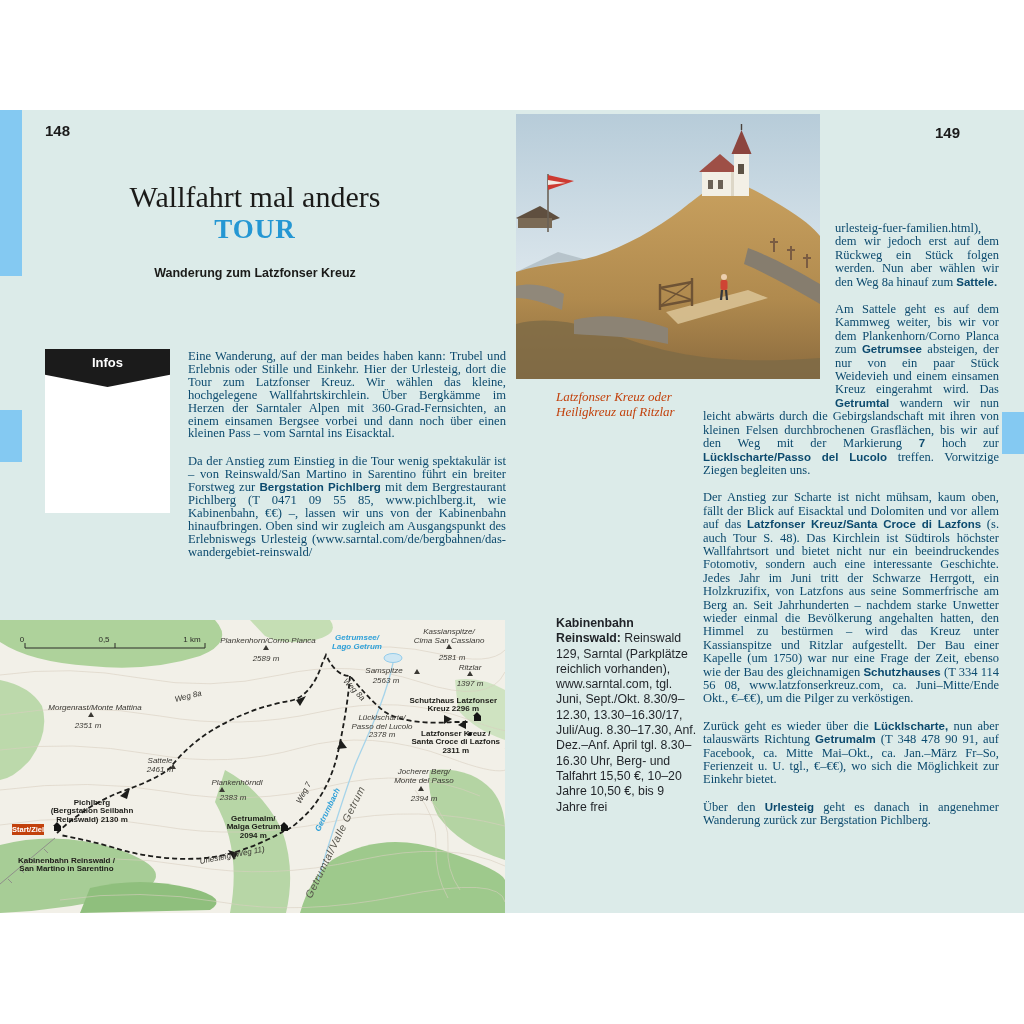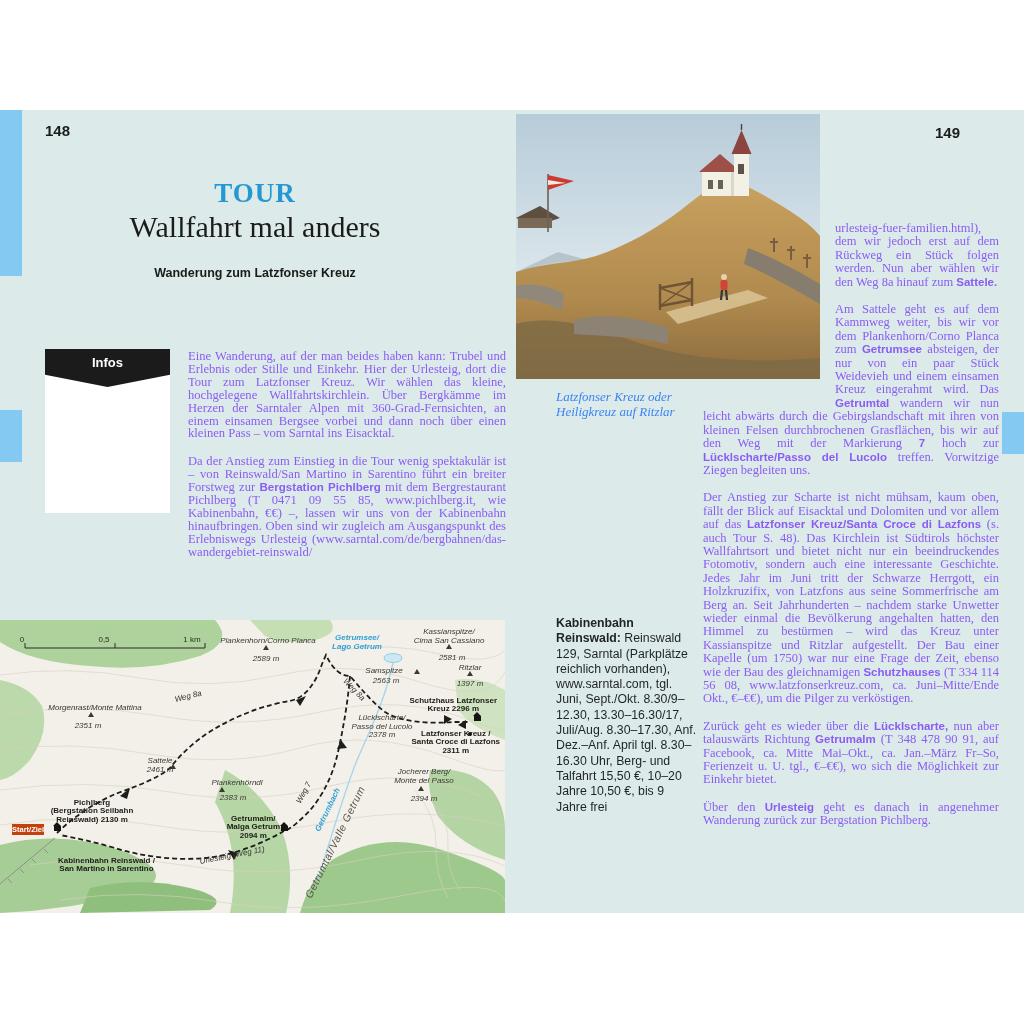--- a/index.html
+++ b/index.html
@@ -34,31 +34,31 @@
   #infobox-banner span{display:block;text-align:center;color:#fff;font-family:"Liberation Sans",sans-serif;
     font-weight:700;font-size:13px;padding-top:6px;}
   .ib-body{position:absolute;left:4px;top:46px;width:117px;text-align:center;
     font-family:"Liberation Sans",sans-serif;font-size:11.3px;line-height:12.6px;color:#222;}
   .ib-start{margin-top:11px;font-weight:700;}
   .pin{display:inline-block;width:7px;height:7px;background:#111;border-radius:50% 50% 50% 0;
     transform:rotate(-45deg);margin-right:3px;position:relative;top:1px;}
   .pin:after{content:"";position:absolute;left:2.4px;top:2.4px;width:2.2px;height:2.2px;border-radius:50%;background:#fff;}
 
   
-  .bodytext{font-size:12.6px;line-height:12.9px;text-align:justify;color:#8b5cf6;}
+  .bodytext{font-size:12.6px;line-height:12.9px;text-align:justify;color:#0c4a6e;}
   .bodytext p{margin:0 0 15px 0;}
   .b{font-family:"Liberation Sans",sans-serif;font-weight:700;font-size:0.92em;}
   #col-left{left:188px;top:350px;width:318px;}
   #col-right{left:703px;top:222px;width:296px;font-size:12.5px;line-height:13.4px;}
   #col-right p{margin:0 0 14px 0;}
   #photo-spacer{float:left;width:132px;height:176px;}
 
   
   #photo{left:516px;top:114px;width:304px;height:265px;overflow:hidden;}
-  #caption{left:556px;top:390px;width:122px;font-style:italic;font-size:13px;line-height:14.8px;color:#3b82f6;}
+  #caption{left:556px;top:390px;width:122px;font-style:italic;font-size:13px;line-height:14.8px;color:#c2410c;}
 
   
   #cableinfo{left:556px;top:616px;width:142px;font-family:"Liberation Sans",sans-serif;
     font-size:12.3px;line-height:15.3px;color:#1f2227;}
   #cableinfo .b{font-size:1em;}
 
   
   #map{left:0;top:620px;width:505px;height:293px;background:#f2f0e8;}
   #map svg{position:absolute;left:0;top:0;}
   #map-labels{position:absolute;left:0;top:0;width:505px;height:293px;}
@@ -86,22 +86,22 @@
   <div id="spread" class="abs"></div>
 
   <div id="tab-l1" class="abs tab"></div>
   <div id="tab-l2" class="abs tab"></div>
   <div id="tab-r1" class="abs tab"></div>
 
   <div id="pn-left" class="abs pagenum">148</div>
   <div id="pn-right" class="abs pagenum">149</div>
 
   <div id="titleblock" class="abs">
+    <div id="heading">Wallfahrt mal anders</div>
     <div id="kicker">TOUR</div>
-    <div id="heading">Wallfahrt mal anders</div>
     <div id="subtitle">Wanderung zum Latzfonser Kreuz</div>
   </div>
 
   <div id="infobox" class="abs">
     <div id="infobox-banner">
       <span>Infos</span>
     </div>
   </div>
 
   <div id="col-left" class="abs bodytext">
@@ -274,21 +274,21 @@
         <div class="ml bd" style="left: 497px; top: 77px; transform: translateX(-100%);">Schutzhaus Latzfonser<br>Kreuz 2296 m</div>
         <div class="ml" style="left: 382px; top: 94px; transform: translateX(-50%);">Lücklscharte/<br>Passo del Lucolo<br>2378 m</div>
         <div class="ml bd" style="left: 500px; top: 110px; transform: translateX(-100%);">Latzfonser Kreuz /<br>Santa Croce di Lazfons<br>2311 m</div>
         <div class="ml" style="left: 424px; top: 148px; transform: translateX(-50%);">Jocherer Berg/<br>Monte del Passo</div>
         <div class="ml" style="left: 424px; top: 175px; transform: translateX(-50%);">2394 m</div>
         <div class="ml" style="left: 160px; top: 137px; transform: translateX(-50%);">Sattele<br>2461 m</div>
         <div class="ml" style="left: 237px; top: 159px; transform: translateX(-50%);">Plankenhörndl</div>
         <div class="ml" style="left: 233px; top: 174px; transform: translateX(-50%);">2383 m</div>
         <div class="ml bd" style="left: 92px; top: 179px; transform: translateX(-50%);">Pichlberg<br>(Bergstation Seilbahn<br>Reinswald) 2130 m</div>
         <div class="ml chip" style="left: 12px; top: 204px;">Start/Ziel</div>
-        <div class="ml bd ml-left" style="left: 18px; top: 237px; margin-left: 40px;">Kabinenbahn Reinswald /<br>San Martino in Sarentino</div>
+        <div class="ml bd ml-left" style="left: 18px; top: 237px;">Kabinenbahn Reinswald /<br>San Martino in Sarentino</div>
         <div class="ml bd" style="left: 280px; top: 195px; transform: translateX(-100%);">Getrumalm/<br>Malga Getrum<br>2094 m</div>
         <div class="ml" style="left: 175px; top: 76px; transform-origin: 0px 50%; transform: rotate(-14deg);">Weg 8a</div>
         <div class="ml" style="left: 344px; top: 56px; transform-origin: 0px 50%; transform: rotate(46deg);">Weg 8a</div>
         <div class="ml" style="left: 299px; top: 179px; transform-origin: 0px 50%; transform: rotate(-62deg);">Weg 7</div>
         <div class="ml" style="left: 200px; top: 238px; transform-origin: 0px 50%; transform: rotate(-11deg);">Urlesteig (Weg 11)</div>
         <div class="ml blue" style="left: 318px; top: 207px; transform-origin: 0px 50%; transform: rotate(-64deg);">Getrumbach</div>
         <div class="ml big" style="left: 308px; top: 273px; transform-origin: 0px 50%; transform: rotate(-64deg);">Getrumtal/Valle Getrum</div>
         <div class="mk mk-peak" style="left: 88px; top: 92px;"></div>
         <div class="mk mk-peak" style="left: 263px; top: 25px;"></div>
         <div class="mk mk-peak" style="left: 446px; top: 24px;"></div>

